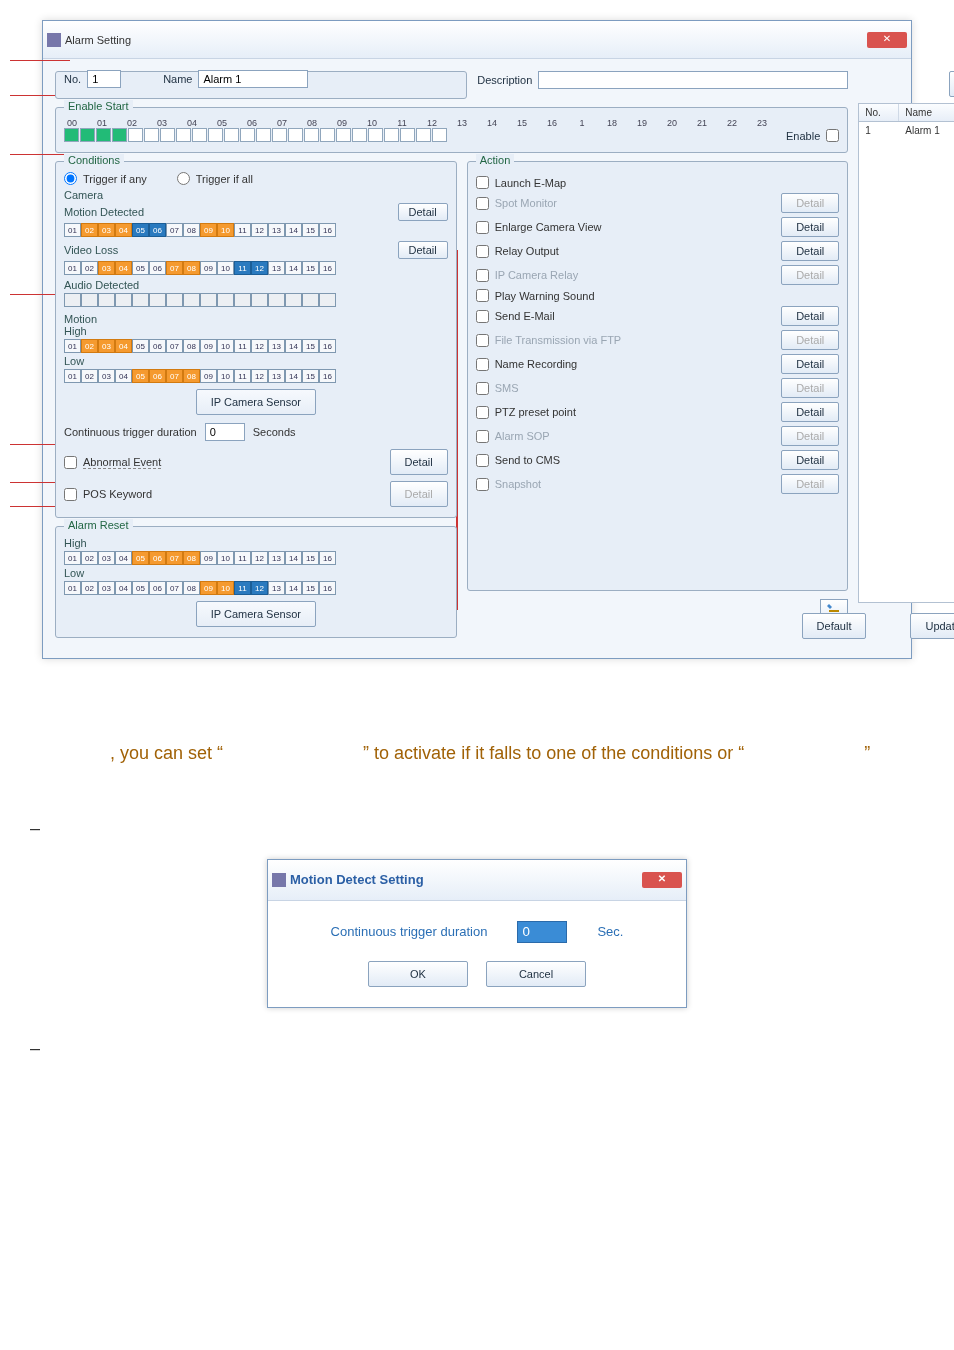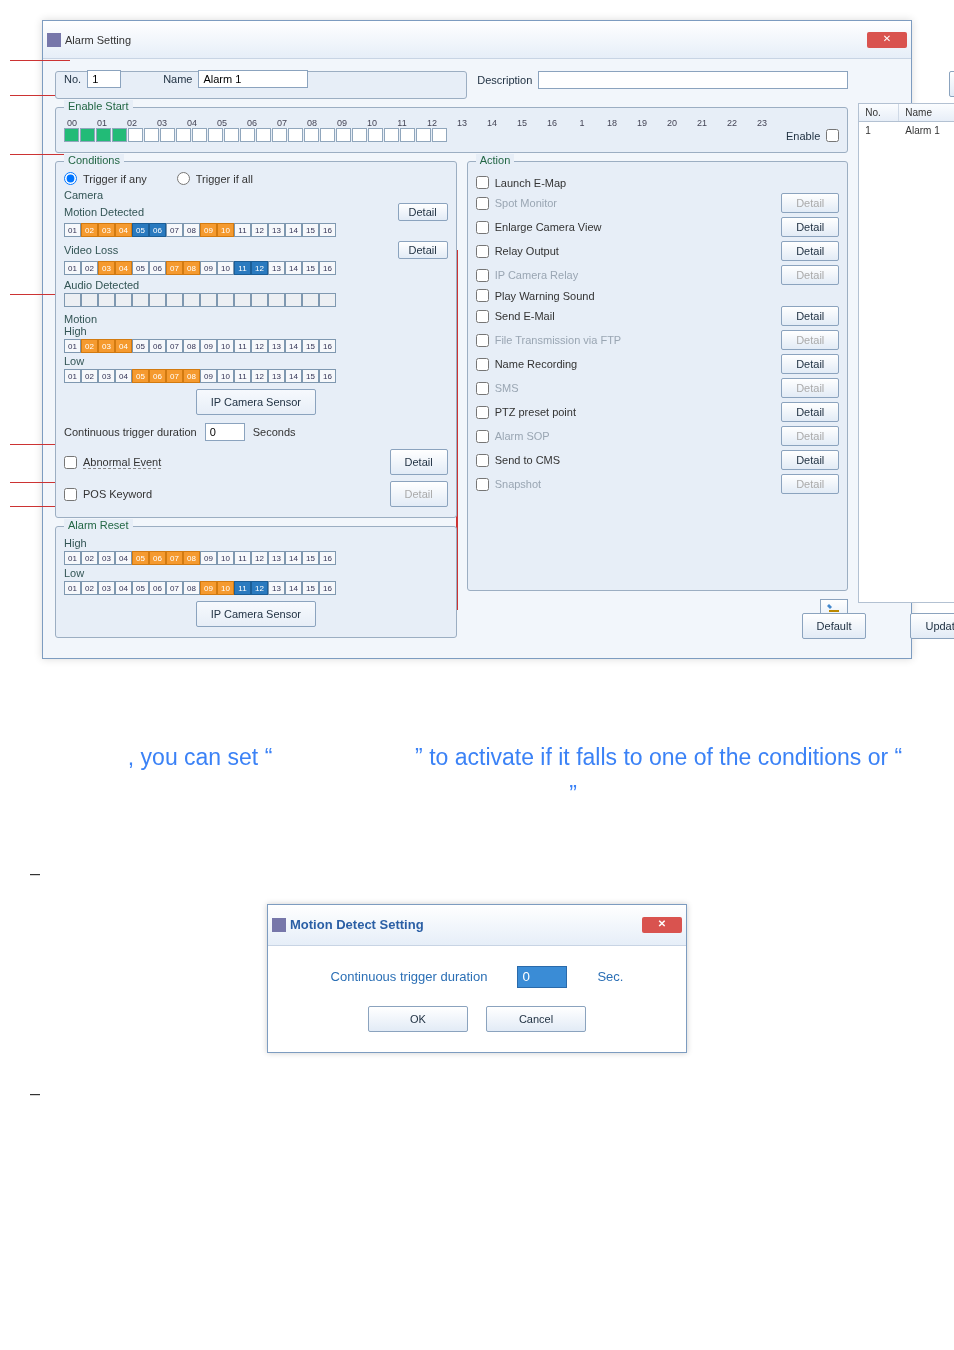--- a/index.html
+++ b/index.html
@@ -73,21 +73,21 @@
   
   
   .small-dlg { border:1px solid #7d9cc0; width: 420px; margin: 20px auto 0 auto; box-shadow: 0 0 6px rgba(0,0,0,0.2);}
   .small-dlg .dlg-titlebar { background: linear-gradient(#fff,#e6eef8); font-size: 13px; font-weight: 600; color: #2b5fa5; height: 41px; }
   .small-body { padding: 20px 24px; display:flex; flex-direction:column; gap: 18px; align-items:center; font-size: 13px; }
   .small-body .rowx { display:flex; gap: 30px; align-items:center; width:100%; justify-content:center;}
   .small-body .rowx .lbl2 { color:#2b6fb5; }
   .small-body .num-in { width: 50px; height: 22px; background:#3a8cd6; color:#fff; border:1px solid #2a6aaa; text-align:left; padding:0 4px;}
   .small-body .btn2 { width: 100px; height: 26px; }
 
-  .sentence { font-size: 23px; color:#3b82f6; padding: 70px 34px 50px 110px; line-height: 1.6; text-align: center; }
+  .sentence { font-size: 18px; color:#a16207; padding: 70px 34px 50px 110px; line-height: 1.6; }
   .bullet { font-size: 18px; padding-left: 30px; }
 </style>
 </head>
 <body>
 
 <div class="page-wrap">
 
 <div class="dialog-area">
 
   <div class="annot" style="top:60px; left:10px; width:60px;"></div>

